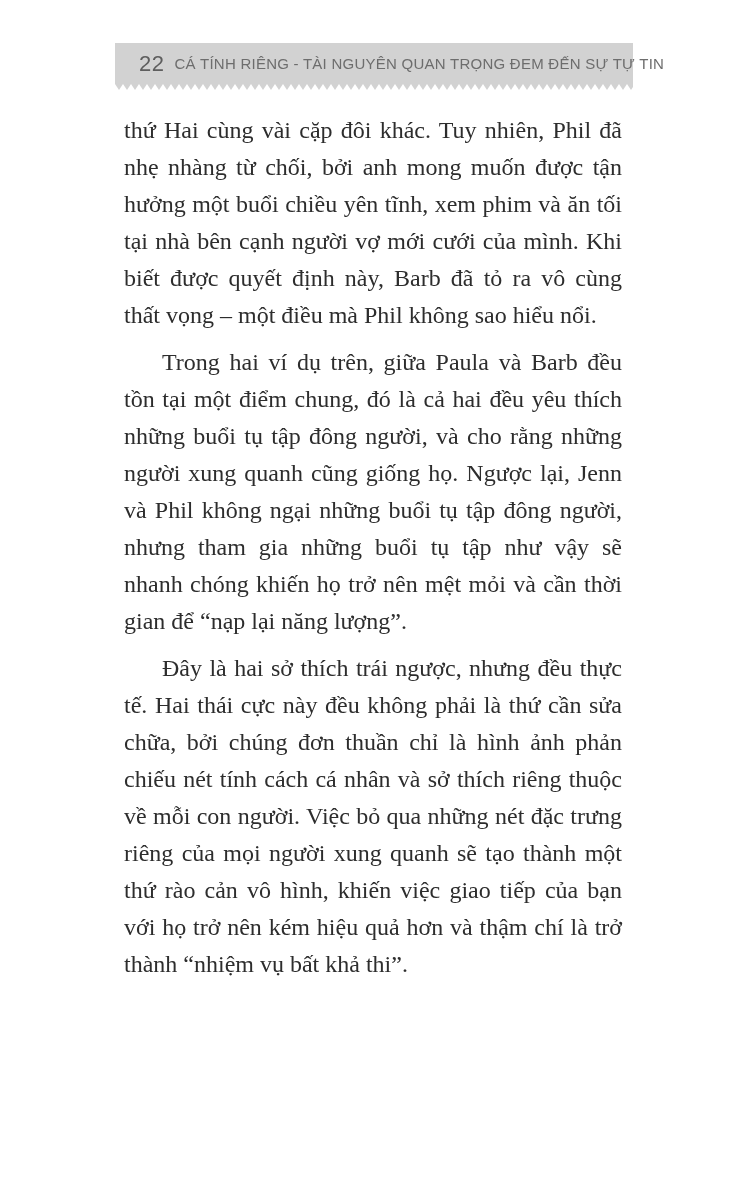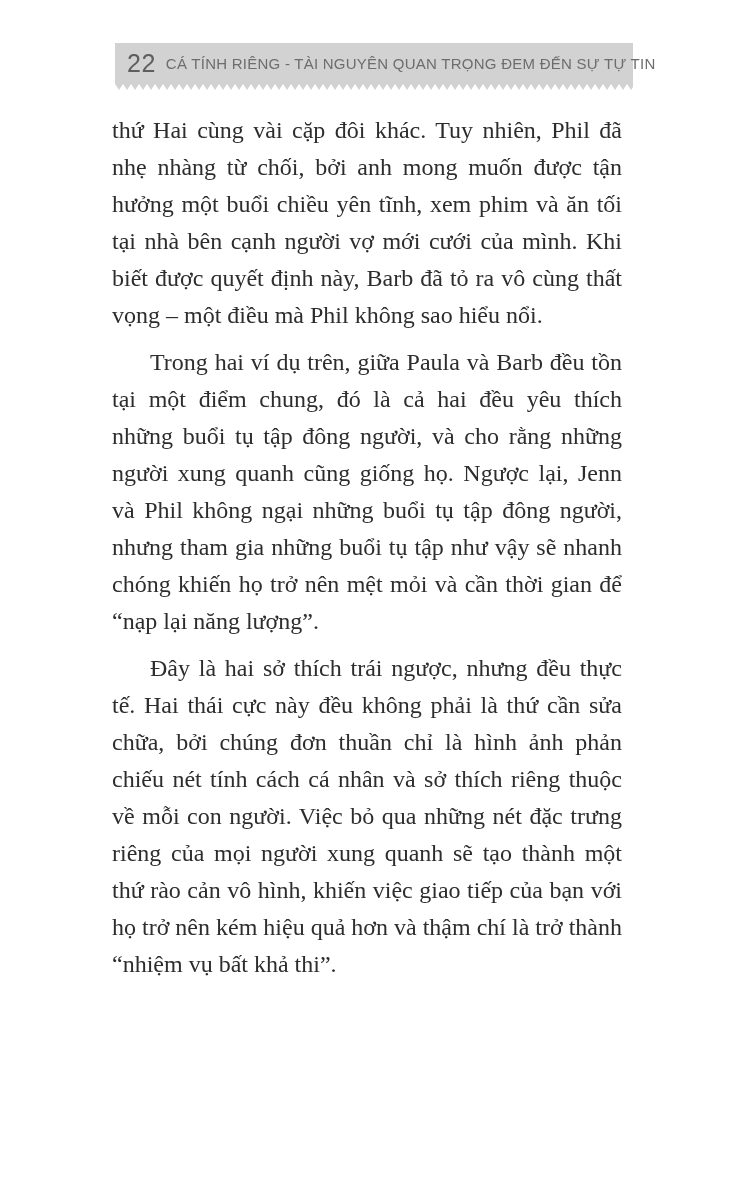--- a/index.html
+++ b/index.html
@@ -19,22 +19,22 @@
     left: 115px;
     top: 43px;
     width: 518px;
     height: 41px;
     background: #d2d2d2;
     display: flex;
     align-items: center;
     font-family: "Liberation Sans", sans-serif;
   }
   .page-num {
-    margin-left: 12px;
-    font-size: 25px;
+    margin-left: 24px;
+    font-size: 22px;
     color: #5e5e5e;
     letter-spacing: 0.5px;
   }
   .header-divider {
     width: 2px;
     height: 20px;
     background: #8f8f8f;
     margin-left: 10px;
   }
   .header-title {
@@ -57,21 +57,21 @@
     left: 112px;
     top: 112px;
     width: 510px;
     font-family: "Liberation Serif", "DejaVu Serif", serif;
     font-size: 24px;
     line-height: 37px;
     color: #2d2d2d;
     text-align: justify;
   }
   .content p {
-    margin: 0 0 10px 0;
+    margin: 0 0 10px 12px;
     text-indent: 38px;
   }
   .content p.no-indent {
     text-indent: 0;
   }
 </style>
 </head>
 <body>
 
 <div class="page">

